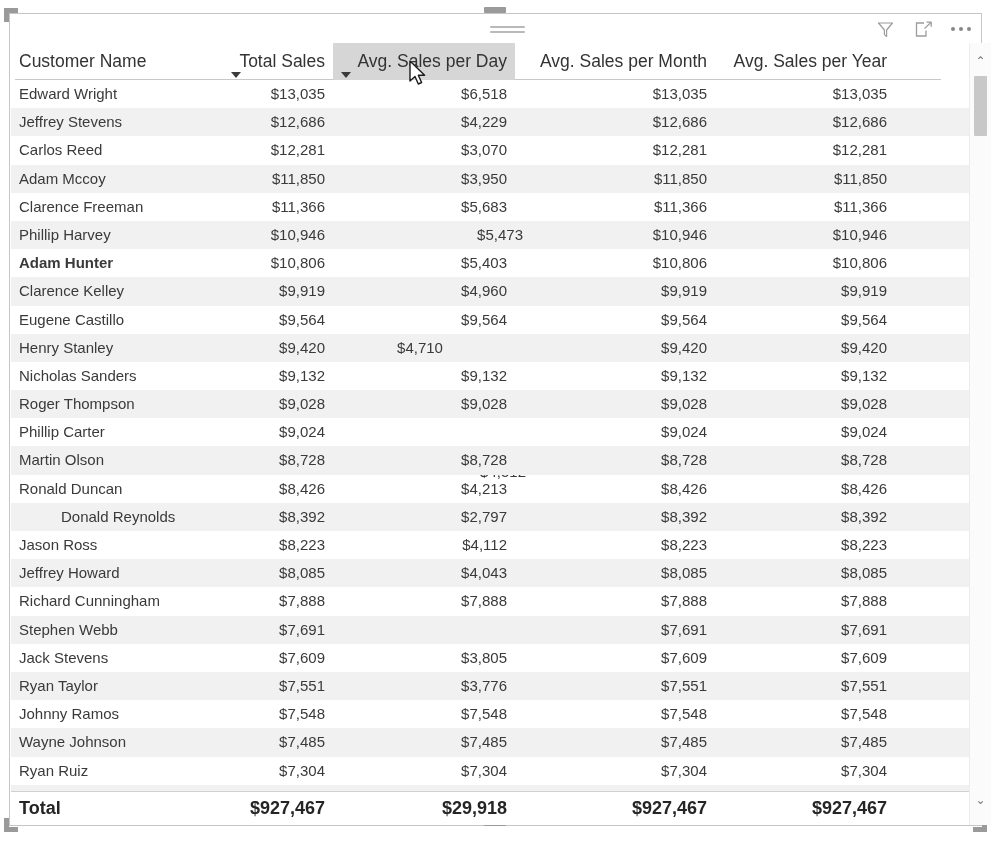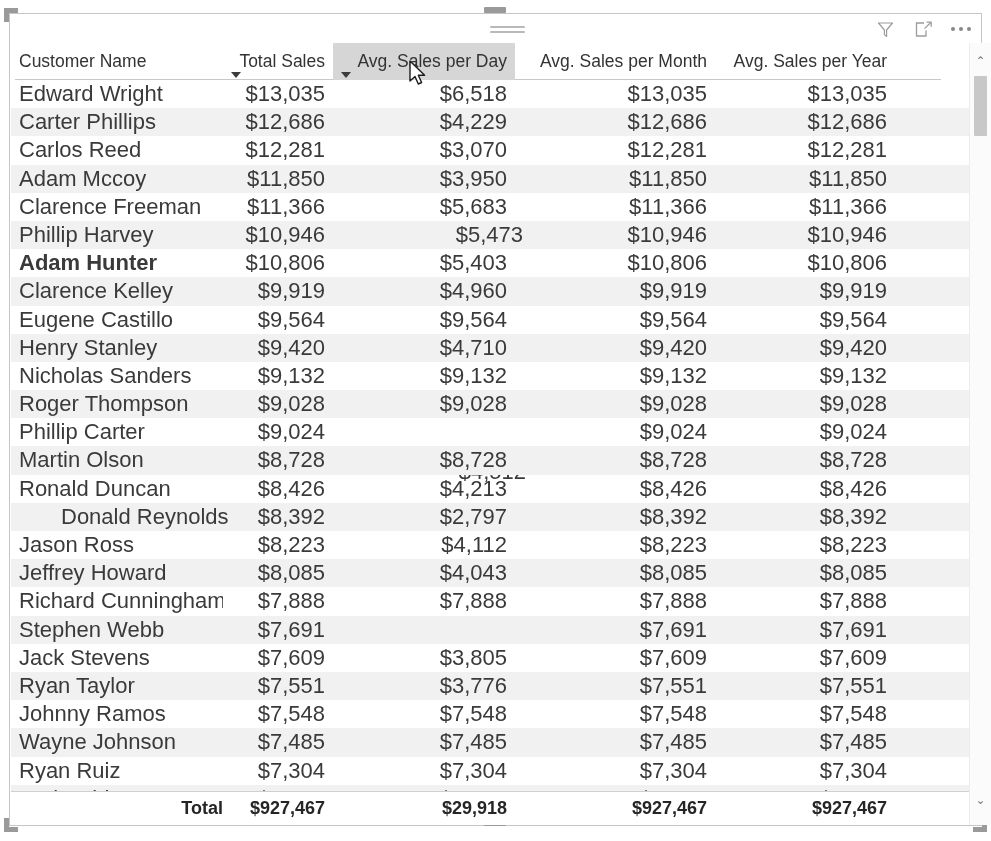--- a/index.html
+++ b/index.html
@@ -175,21 +175,21 @@
   }
 
   .tbody {
     position: relative;
     height: 712px;
     overflow: hidden;
   }
   .trow {
     position: relative;
     height: 28.2px;
-    font-size: 22px;
+    font-size: 15px;
     color: #3a3a3a;
     white-space: nowrap;
   }
   .trow.alt { background: #f1f1f1; }
   .cell {
     position: absolute;
     top: 0;
     height: 28.2px;
     line-height: 28.2px;
     box-sizing: border-box;
@@ -336,21 +336,21 @@
 
     <div class="tbody">
         <div class="trow">
           <div class="cell left" style="left: 0px; width: 212px;">Edward Wright</div>
           <div class="cell right" style="left: 212px; width: 110px;">$13,035</div>
           <div class="cell right" style="left: 322px; width: 182px;">$6,518</div>
           <div class="cell right" style="left: 504px; width: 200px;">$13,035</div>
           <div class="cell right" style="left: 704px; width: 180px;">$13,035</div>
         </div>
         <div class="trow alt">
-          <div class="cell left" style="left: 0px; width: 212px;">Carter Phillips</div>
+          <div class="cell left" style="left: 0px; width: 212px;">Jeffrey Stevens</div>
           <div class="cell right" style="left: 212px; width: 110px;">$12,686</div>
           <div class="cell right" style="left: 322px; width: 182px;">$4,229</div>
           <div class="cell right" style="left: 504px; width: 200px;">$12,686</div>
           <div class="cell right" style="left: 704px; width: 180px;">$12,686</div>
         </div>
         <div class="trow">
           <div class="cell left" style="left: 0px; width: 212px;">Carlos Reed</div>
           <div class="cell right" style="left: 212px; width: 110px;">$12,281</div>
           <div class="cell right" style="left: 322px; width: 182px;">$3,070</div>
           <div class="cell right" style="left: 504px; width: 200px;">$12,281</div>
@@ -394,21 +394,21 @@
         <div class="trow">
           <div class="cell left" style="left: 0px; width: 212px;">Eugene Castillo</div>
           <div class="cell right" style="left: 212px; width: 110px;">$9,564</div>
           <div class="cell right" style="left: 322px; width: 182px;">$9,564</div>
           <div class="cell right" style="left: 504px; width: 200px;">$9,564</div>
           <div class="cell right" style="left: 704px; width: 180px;">$9,564</div>
         </div>
         <div class="trow alt">
           <div class="cell left" style="left: 0px; width: 212px;">Henry Stanley</div>
           <div class="cell right" style="left: 212px; width: 110px;">$9,420</div>
-          <div class="cell right" style="left: 322px; width: 182px;">$4,710</div>
+          <div class="cell right" style="left: 322px; width: 182px; text-align: center;">$4,710</div>
           <div class="cell right" style="left: 504px; width: 200px;">$9,420</div>
           <div class="cell right" style="left: 704px; width: 180px;">$9,420</div>
         </div>
         <div class="trow">
           <div class="cell left" style="left: 0px; width: 212px;">Nicholas Sanders</div>
           <div class="cell right" style="left: 212px; width: 110px;">$9,132</div>
           <div class="cell right" style="left: 322px; width: 182px;">$9,132</div>
           <div class="cell right" style="left: 504px; width: 200px;">$9,132</div>
           <div class="cell right" style="left: 704px; width: 180px;">$9,132</div>
         </div>
@@ -512,21 +512,21 @@
         <div class="trow alt">
           <div class="cell left" style="left: 0px; width: 212px;">Earl Robinson</div>
           <div class="cell right" style="left: 212px; width: 110px;">$7,122</div>
           <div class="cell right" style="left: 322px; width: 182px;">$7,122</div>
           <div class="cell right" style="left: 504px; width: 200px;">$7,122</div>
           <div class="cell right" style="left: 704px; width: 180px;">$7,122</div>
         </div>
       </div>
 
     <div class="total-row">
-        <div class="cell left" style="left: 0px; width: 212px; text-align: right;">Total</div>
+        <div class="cell left" style="left: 0px; width: 212px;">Total</div>
         <div class="cell right" style="left: 212px; width: 110px;">$927,467</div>
         <div class="cell right" style="left: 322px; width: 182px;">$29,918</div>
         <div class="cell right" style="left: 504px; width: 200px;">$927,467</div>
         <div class="cell right" style="left: 704px; width: 180px;">$927,467</div>
       </div>
   </div>
 
   <div class="vscroll">
     <div class="vs-arrow up">⌃</div>
     <div class="vs-thumb"></div>

